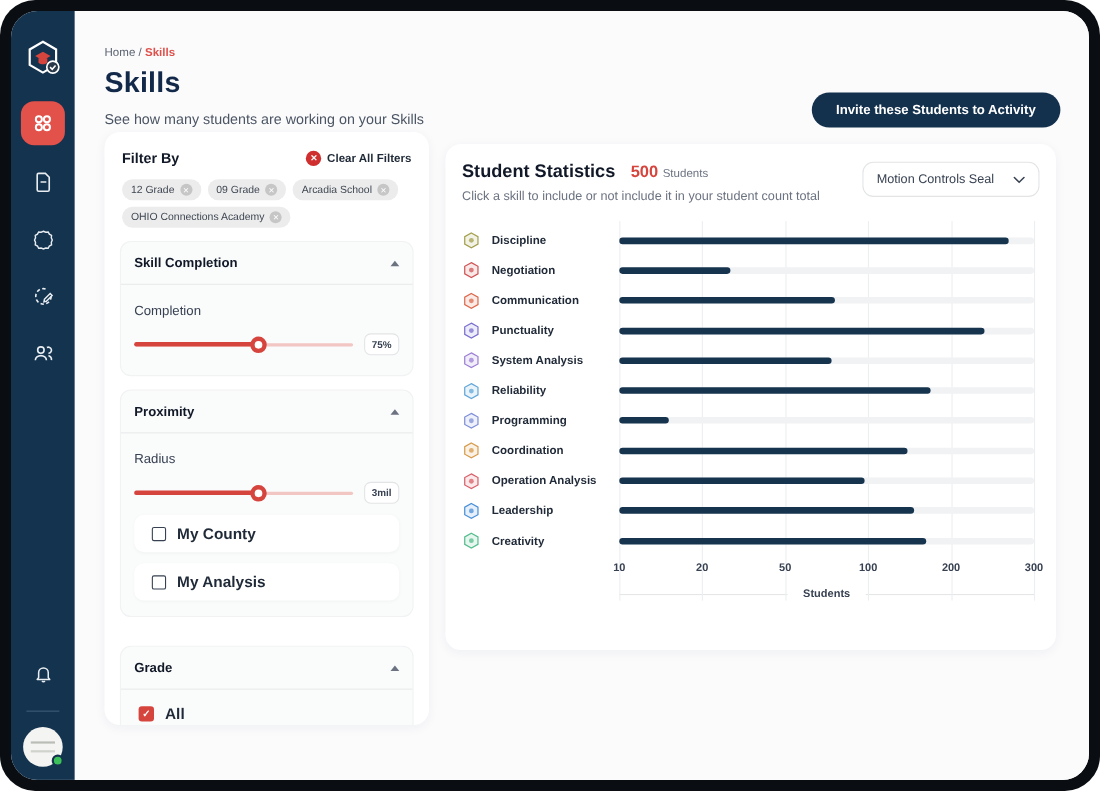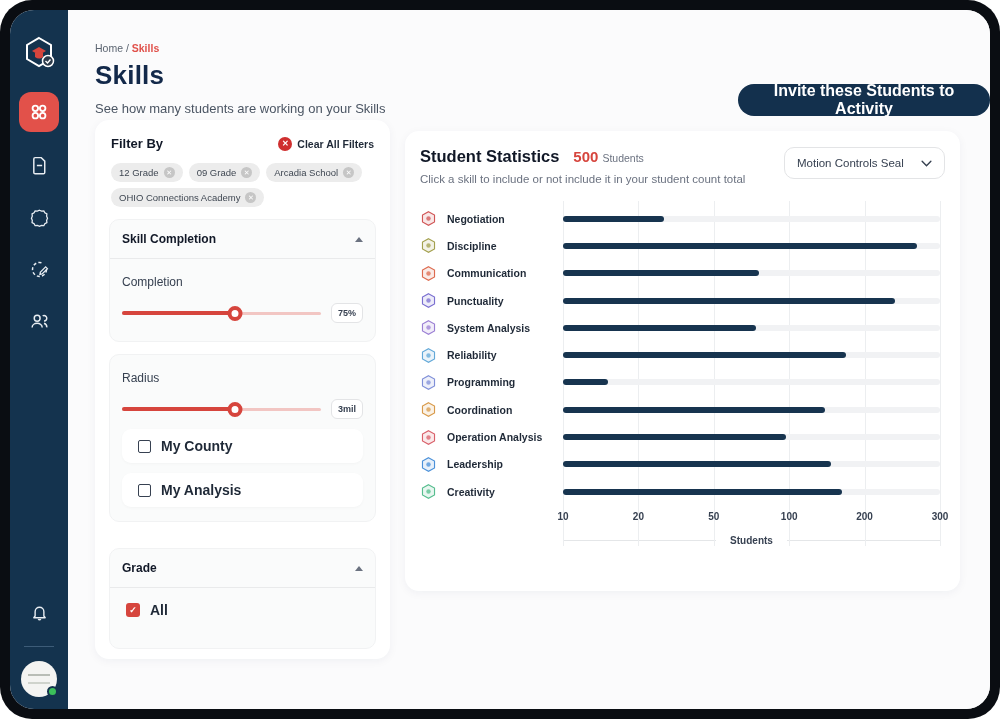--- a/index.html
+++ b/index.html
@@ -20,21 +20,21 @@
   .avatar { width:36px; height:36px; border-radius:50%; background:#f4f4f2; position:relative; display:flex; align-items:center; justify-content:center; cursor:pointer; }
   .avatar-lines { width:22px; height:10px; border-top:2px solid #b9bdb6; border-bottom:2px solid #cfd3cc; }
   .status-dot { position:absolute; right:-1px; bottom:0; width:11px; height:11px; border-radius:50%; background:#3cc05a; border:2px solid #14334e; }
 
   
   main { position:relative; flex:1; background:#fbfbfc; }
   .breadcrumb { position:absolute; left:27px; top:32px; font-size:10.5px; color:#5b6470; }
   .breadcrumb .crumb-current { color:#e0504a; font-weight:bold; }
   .page-title { position:absolute; left:27px; top:50px; font-size:26px; font-weight:800; color:#13294a; letter-spacing:0.2px; }
   .page-subtitle { position:absolute; left:27px; top:91px; font-size:13px; color:#4b5563; }
-  .invite-btn { position:absolute; left:670px; top:74px; height:32px; padding:0 22px; background:#13304d; color:#fff; font-size:16px; font-weight:700; border:none; border-radius:17px; display:flex; align-items:center; cursor:pointer; font-family:"Liberation Sans", sans-serif; }
+  .invite-btn { position:absolute; left:670px; top:74px; height:32px; padding:0 22px; background:#13304d; color:#fff; font-size:12px; font-weight:700; border:none; border-radius:17px; display:flex; align-items:center; cursor:pointer; font-family:"Liberation Sans", sans-serif; }
 
   .card { position:absolute; background:#fff; border-radius:14px; box-shadow:0 2px 10px rgba(20,40,70,0.05); }
 
   
   .filter-card { left:27px; top:110px; width:295px; height:539px; padding:14px 14px 0 14px; overflow:hidden; }
   .filter-head { display:flex; align-items:center; justify-content:space-between; padding:2px 2px 0 2px; }
   .filter-title { font-size:13px; font-weight:800; color:#111827; }
   .clear-all { display:flex; align-items:center; gap:5px; cursor:pointer; }
   .clear-all-icon { width:14px; height:14px; border-radius:50%; background:#cf2f2f; color:#fff; font-size:8px; font-weight:700; display:flex; align-items:center; justify-content:center; }
   .clear-all-label { font-size:10.5px; font-weight:700; color:#1f2937; }
@@ -205,20 +205,24 @@
                 <div class="slider-base"></div>
                 <div class="slider-fill" id="fill-completion" style="width: 57%;"></div>
                 <div class="slider-handle" id="handle-completion" style="left: 57%;"></div>
               </div>
               <span class="slider-value">75%</span>
             </div>
           </div>
         </div>
 
         <div class="fsection">
+          <div class="fsection-head">
+            <span class="fsection-title">Proximity</span>
+            <span class="caret-up"></span>
+          </div>
           <div class="fsection-body">
             <div class="slider-label">Radius</div>
             <div class="slider-row">
               <div class="slider-track">
                 <div class="slider-base"></div>
                 <div class="slider-fill" id="fill-radius" style="width: 57%;"></div>
                 <div class="slider-handle" id="handle-radius" style="left: 57%;"></div>
               </div>
               <span class="slider-value">3mil</span>
             </div>
@@ -274,44 +278,44 @@
               <div class="gridline" style="left: 40%;"></div>
               <div class="gridline" style="left: 60%;"></div>
               <div class="gridline" style="left: 80%;"></div>
               <div class="gridline" style="left: 100%;"></div>
             </div>
           <div class="chart-rows" id="chart-rows">
               <div class="chart-row">
                 <div class="row-label">
                   <span style="display: flex;">
                     <svg width="17" height="17" viewBox="0 0 24 24">
+                      <polygon points="12,2.5 20.5,7.2 20.5,16.8 12,21.5 3.5,16.8 3.5,7.2" fill="#a3a04e22" stroke="#a3a04e" stroke-width="1.6"></polygon>
+                      <circle cx="12" cy="12" r="3.1" fill="#a3a04e" opacity="0.75"></circle>
+                    </svg>
+                  </span>
+                  <span class="row-label-text">Discipline</span>
+                </div>
+                <div class="bar-area">
+                  <div class="bar-track"></div>
+                  <div class="bar" style="width: 94%; background: rgb(23, 52, 79);"></div>
+                </div>
+              </div>
+              <div class="chart-row">
+                <div class="row-label">
+                  <span style="display: flex;">
+                    <svg width="17" height="17" viewBox="0 0 24 24">
                       <polygon points="12,2.5 20.5,7.2 20.5,16.8 12,21.5 3.5,16.8 3.5,7.2" fill="#d0555522" stroke="#d05555" stroke-width="1.6"></polygon>
                       <circle cx="12" cy="12" r="3.1" fill="#d05555" opacity="0.75"></circle>
                     </svg>
                   </span>
                   <span class="row-label-text">Negotiation</span>
                 </div>
                 <div class="bar-area">
                   <div class="bar-track"></div>
                   <div class="bar" style="width: 26.6667%; background: rgb(23, 52, 79);"></div>
-                </div>
-              </div>
-              <div class="chart-row">
-                <div class="row-label">
-                  <span style="display: flex;">
-                    <svg width="17" height="17" viewBox="0 0 24 24">
-                      <polygon points="12,2.5 20.5,7.2 20.5,16.8 12,21.5 3.5,16.8 3.5,7.2" fill="#a3a04e22" stroke="#a3a04e" stroke-width="1.6"></polygon>
-                      <circle cx="12" cy="12" r="3.1" fill="#a3a04e" opacity="0.75"></circle>
-                    </svg>
-                  </span>
-                  <span class="row-label-text">Discipline</span>
-                </div>
-                <div class="bar-area">
-                  <div class="bar-track"></div>
-                  <div class="bar" style="width: 94%; background: rgb(23, 52, 79);"></div>
                 </div>
               </div>
               <div class="chart-row">
                 <div class="row-label">
                   <span style="display: flex;">
                     <svg width="17" height="17" viewBox="0 0 24 24">
                       <polygon points="12,2.5 20.5,7.2 20.5,16.8 12,21.5 3.5,16.8 3.5,7.2" fill="#dd6a4e22" stroke="#dd6a4e" stroke-width="1.6"></polygon>
                       <circle cx="12" cy="12" r="3.1" fill="#dd6a4e" opacity="0.75"></circle>
                     </svg>
                   </span>

